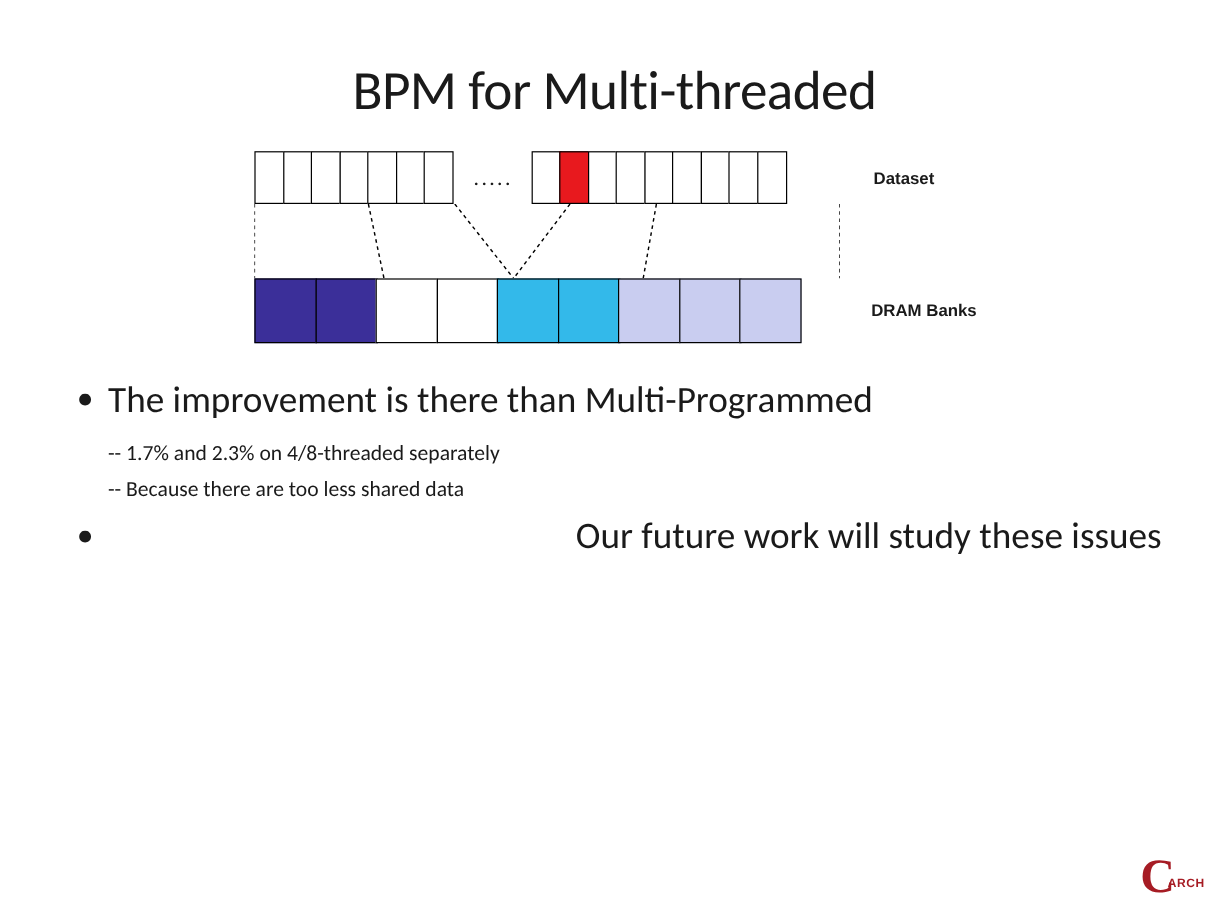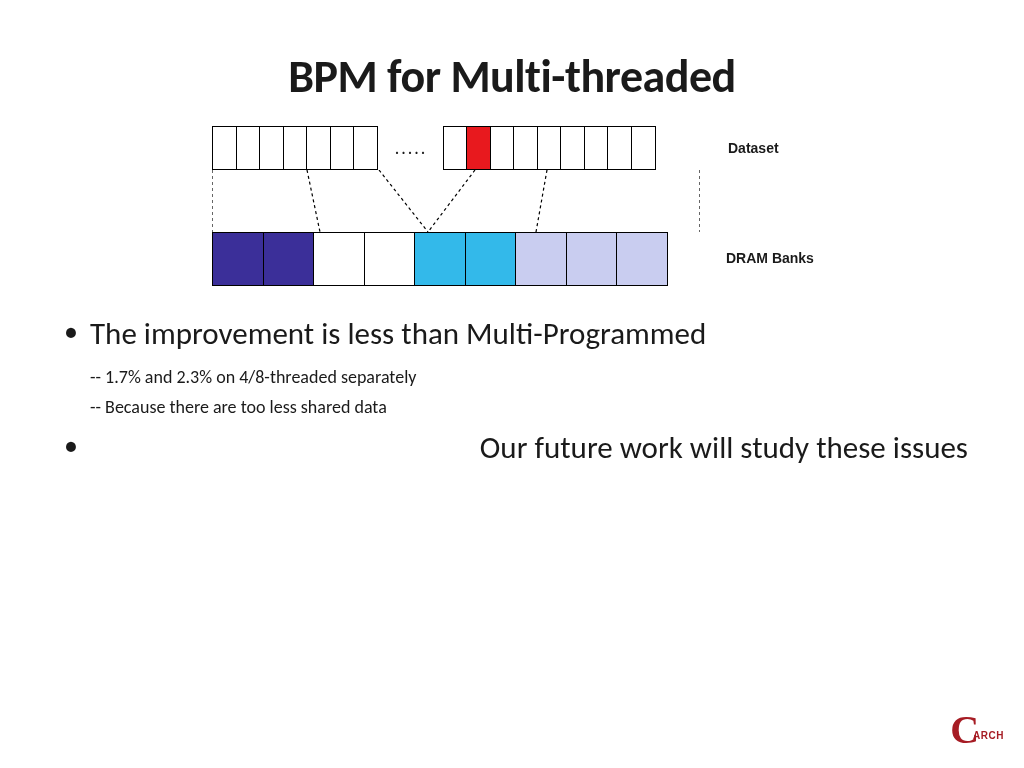--- a/index.html
+++ b/index.html
@@ -1,18 +1,18 @@
 <!DOCTYPE html>
 <html><head>
 <meta charset="utf-8">
 <style>
   * { box-sizing: border-box; margin: 0; padding: 0; }
   html, body { width: 1024px; height: 768px; background: #fff; font-family: Calibri, "Segoe UI", Arial, sans-serif; color: #1a1a1a; }
   .slide { position: relative; width: 1024px; height: 768px; padding: 48px 56px 48px 56px; }
-  .title { font-size: 46px; font-weight: 700; text-align: center; margin-bottom: 22px; letter-spacing: -0.5px; }
+  .title { font-size: 46px; font-weight: 400; text-align: center; margin-bottom: 22px; letter-spacing: -0.5px; }
   ul.bullets { list-style: none; padding: 0; }
   ul.bullets > li { font-size: 31px; line-height: 1.35; margin-bottom: 10px; padding-left: 34px; position: relative; }
   ul.bullets > li::before { content: "•"; position: absolute; left: 8px; top: 0; font-size: 28px; }
   .sub { font-size: 18px; line-height: 1.35; padding-left: 34px; margin-bottom: 6px; }
   .diagram-zone { width: 100%; display: flex; justify-content: center; margin: 18px 0 22px 0; }
 
   
   .diagram { position: relative; width: 640px; height: 165px; }
   .row-dataset { position: absolute; top: 0; left: 20px; width: 488px; height: 44px; display: flex; }
   .row-dram    { position: absolute; top: 106px; left: 20px; width: 488px; height: 54px; display: flex; }
@@ -93,21 +93,21 @@
         <div class="cell w-wide lavender"></div>
         <div class="cell w-wide lavender"></div>
       </div>
 
       <span class="label label-dataset">Dataset</span>
       <span class="label label-dram">DRAM Banks</span>
     </div>
   </div>
 
   <ul class="bullets">
-    <li>The improvement is less than Multi-Programmed</li>
+    <li>The improvement is there than Multi-Programmed</li>
   </ul>
   <div class="sub">-- 1.7% and 2.3% on 4/8-threaded separately</div>
   <div class="sub">-- Because there are too less shared data</div>
   <ul class="bullets" style="margin-top:8px;text-align:right;">
     <li>Our future work will study these issues</li>
   </ul>
 
   <div class="logo">
     <span class="logo-c">C</span><span class="logo-sub">ARCH</span>
   </div>

